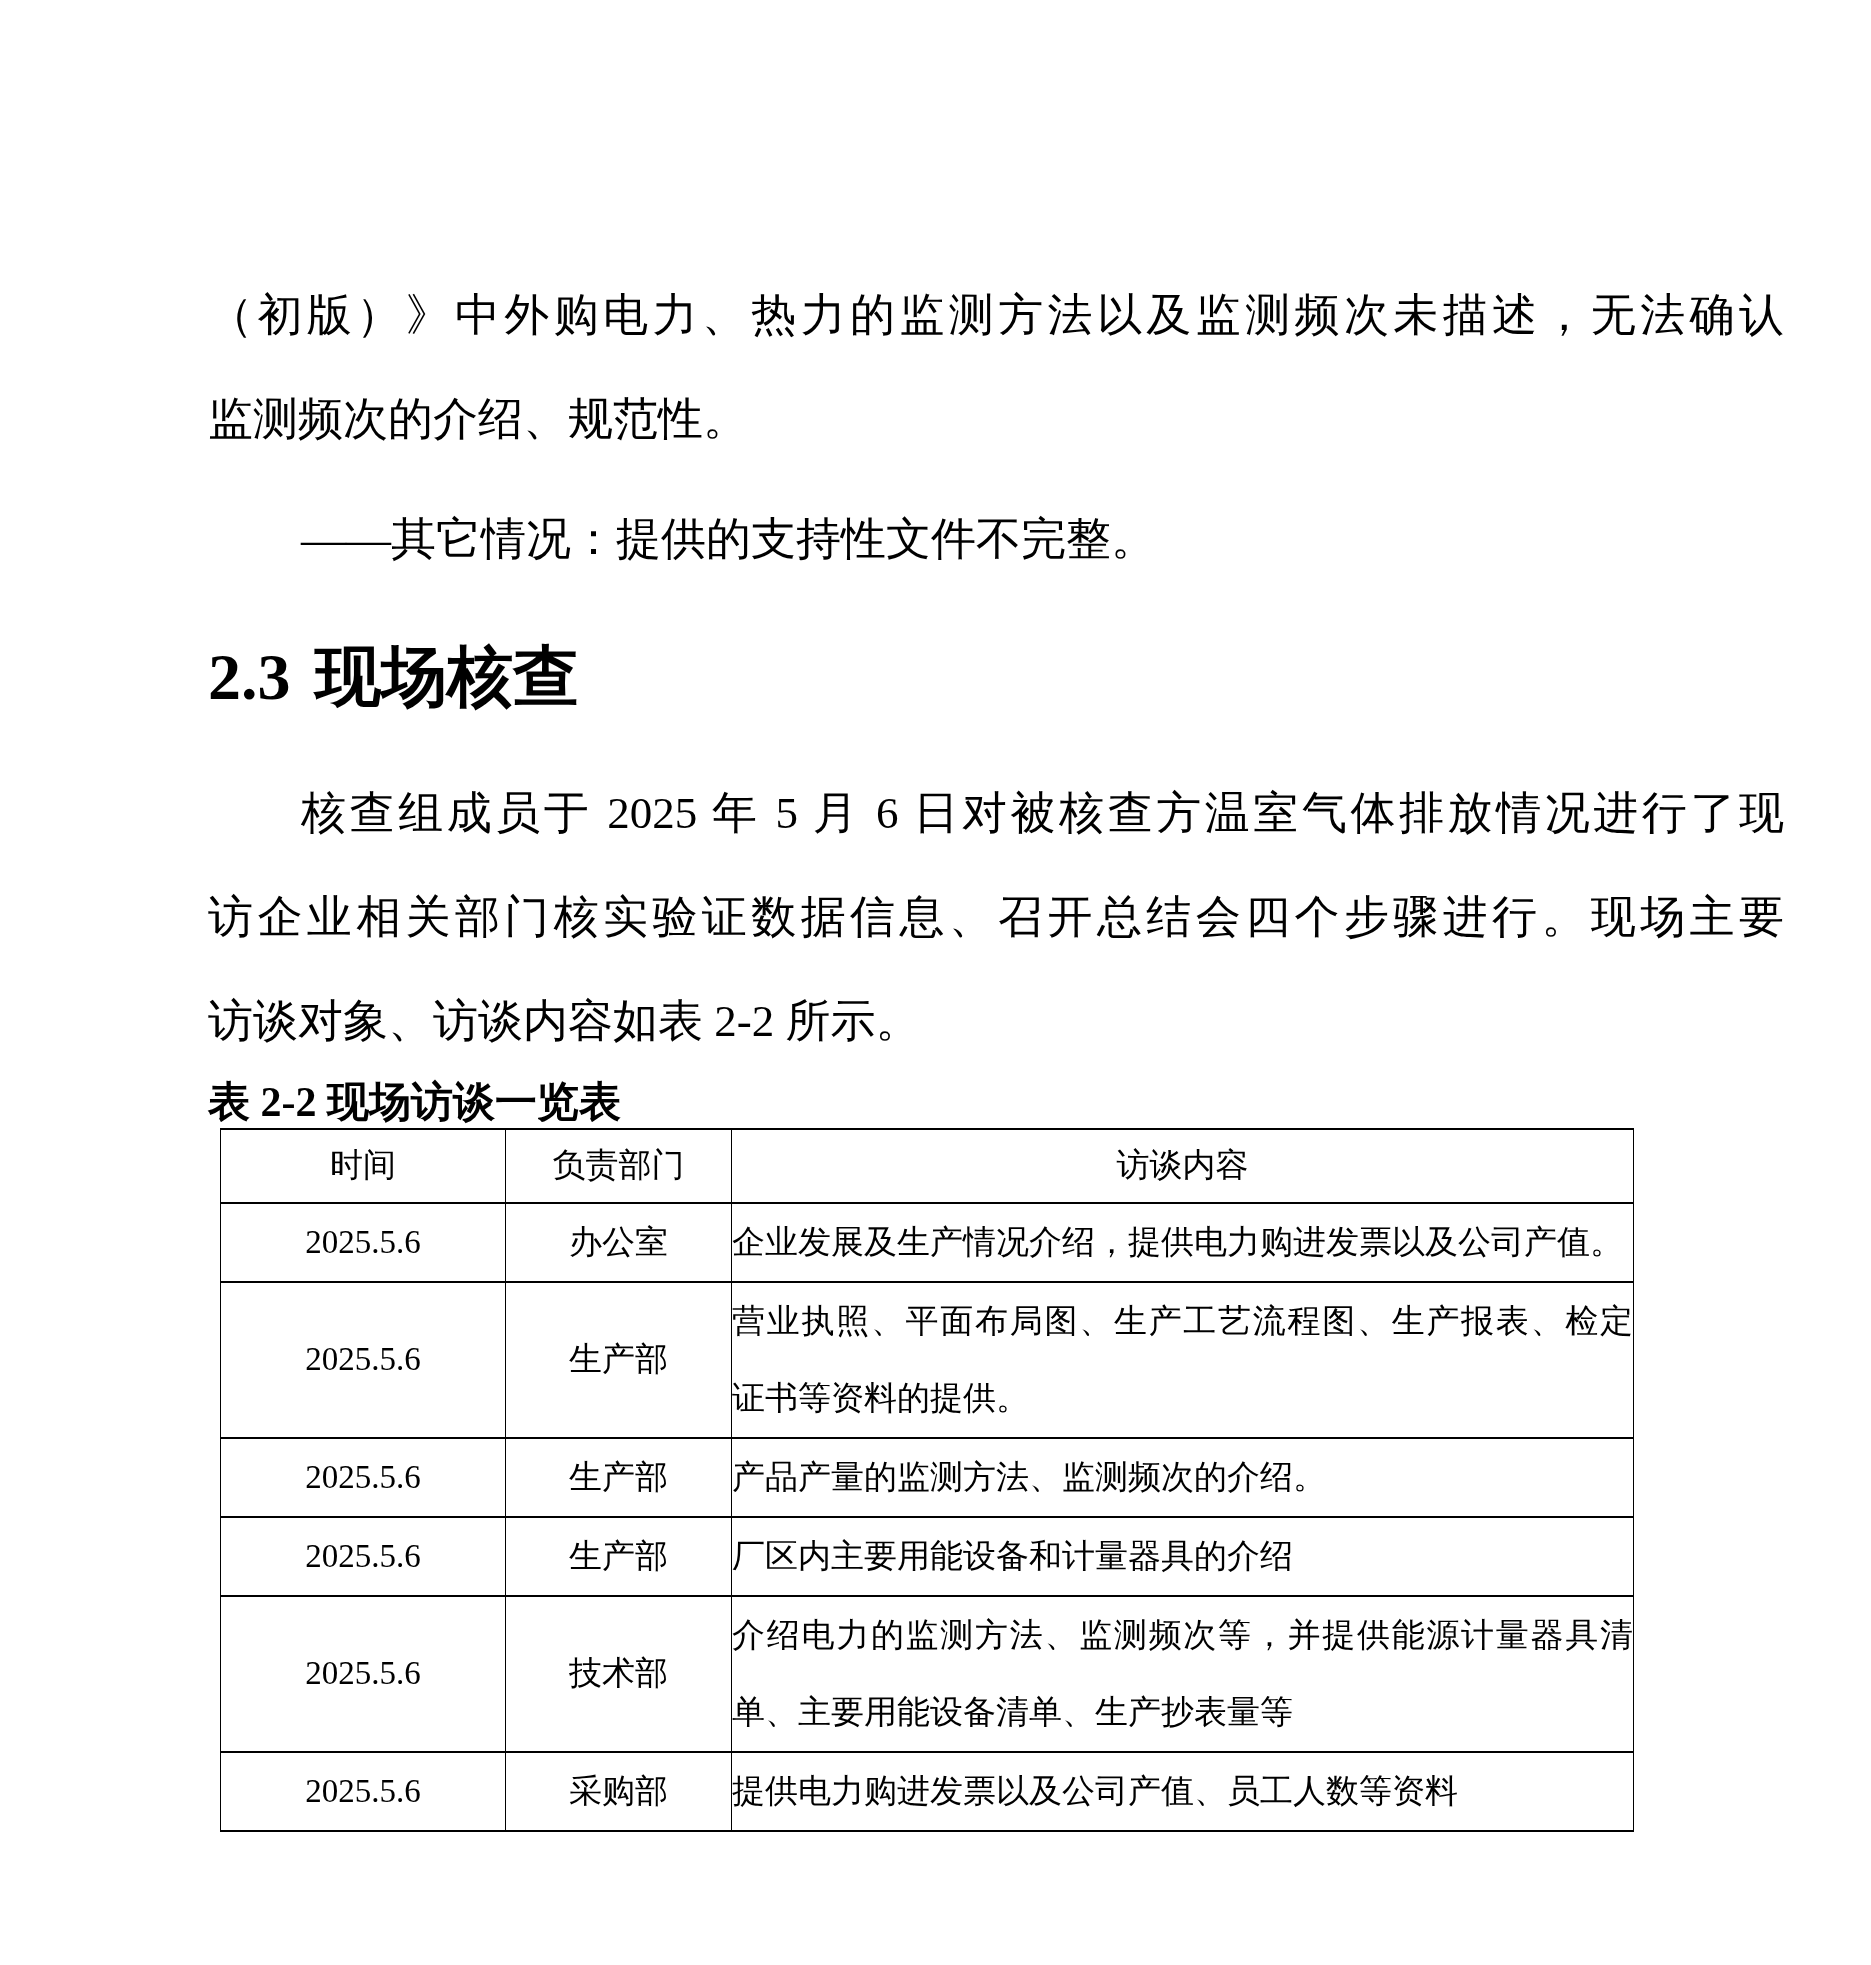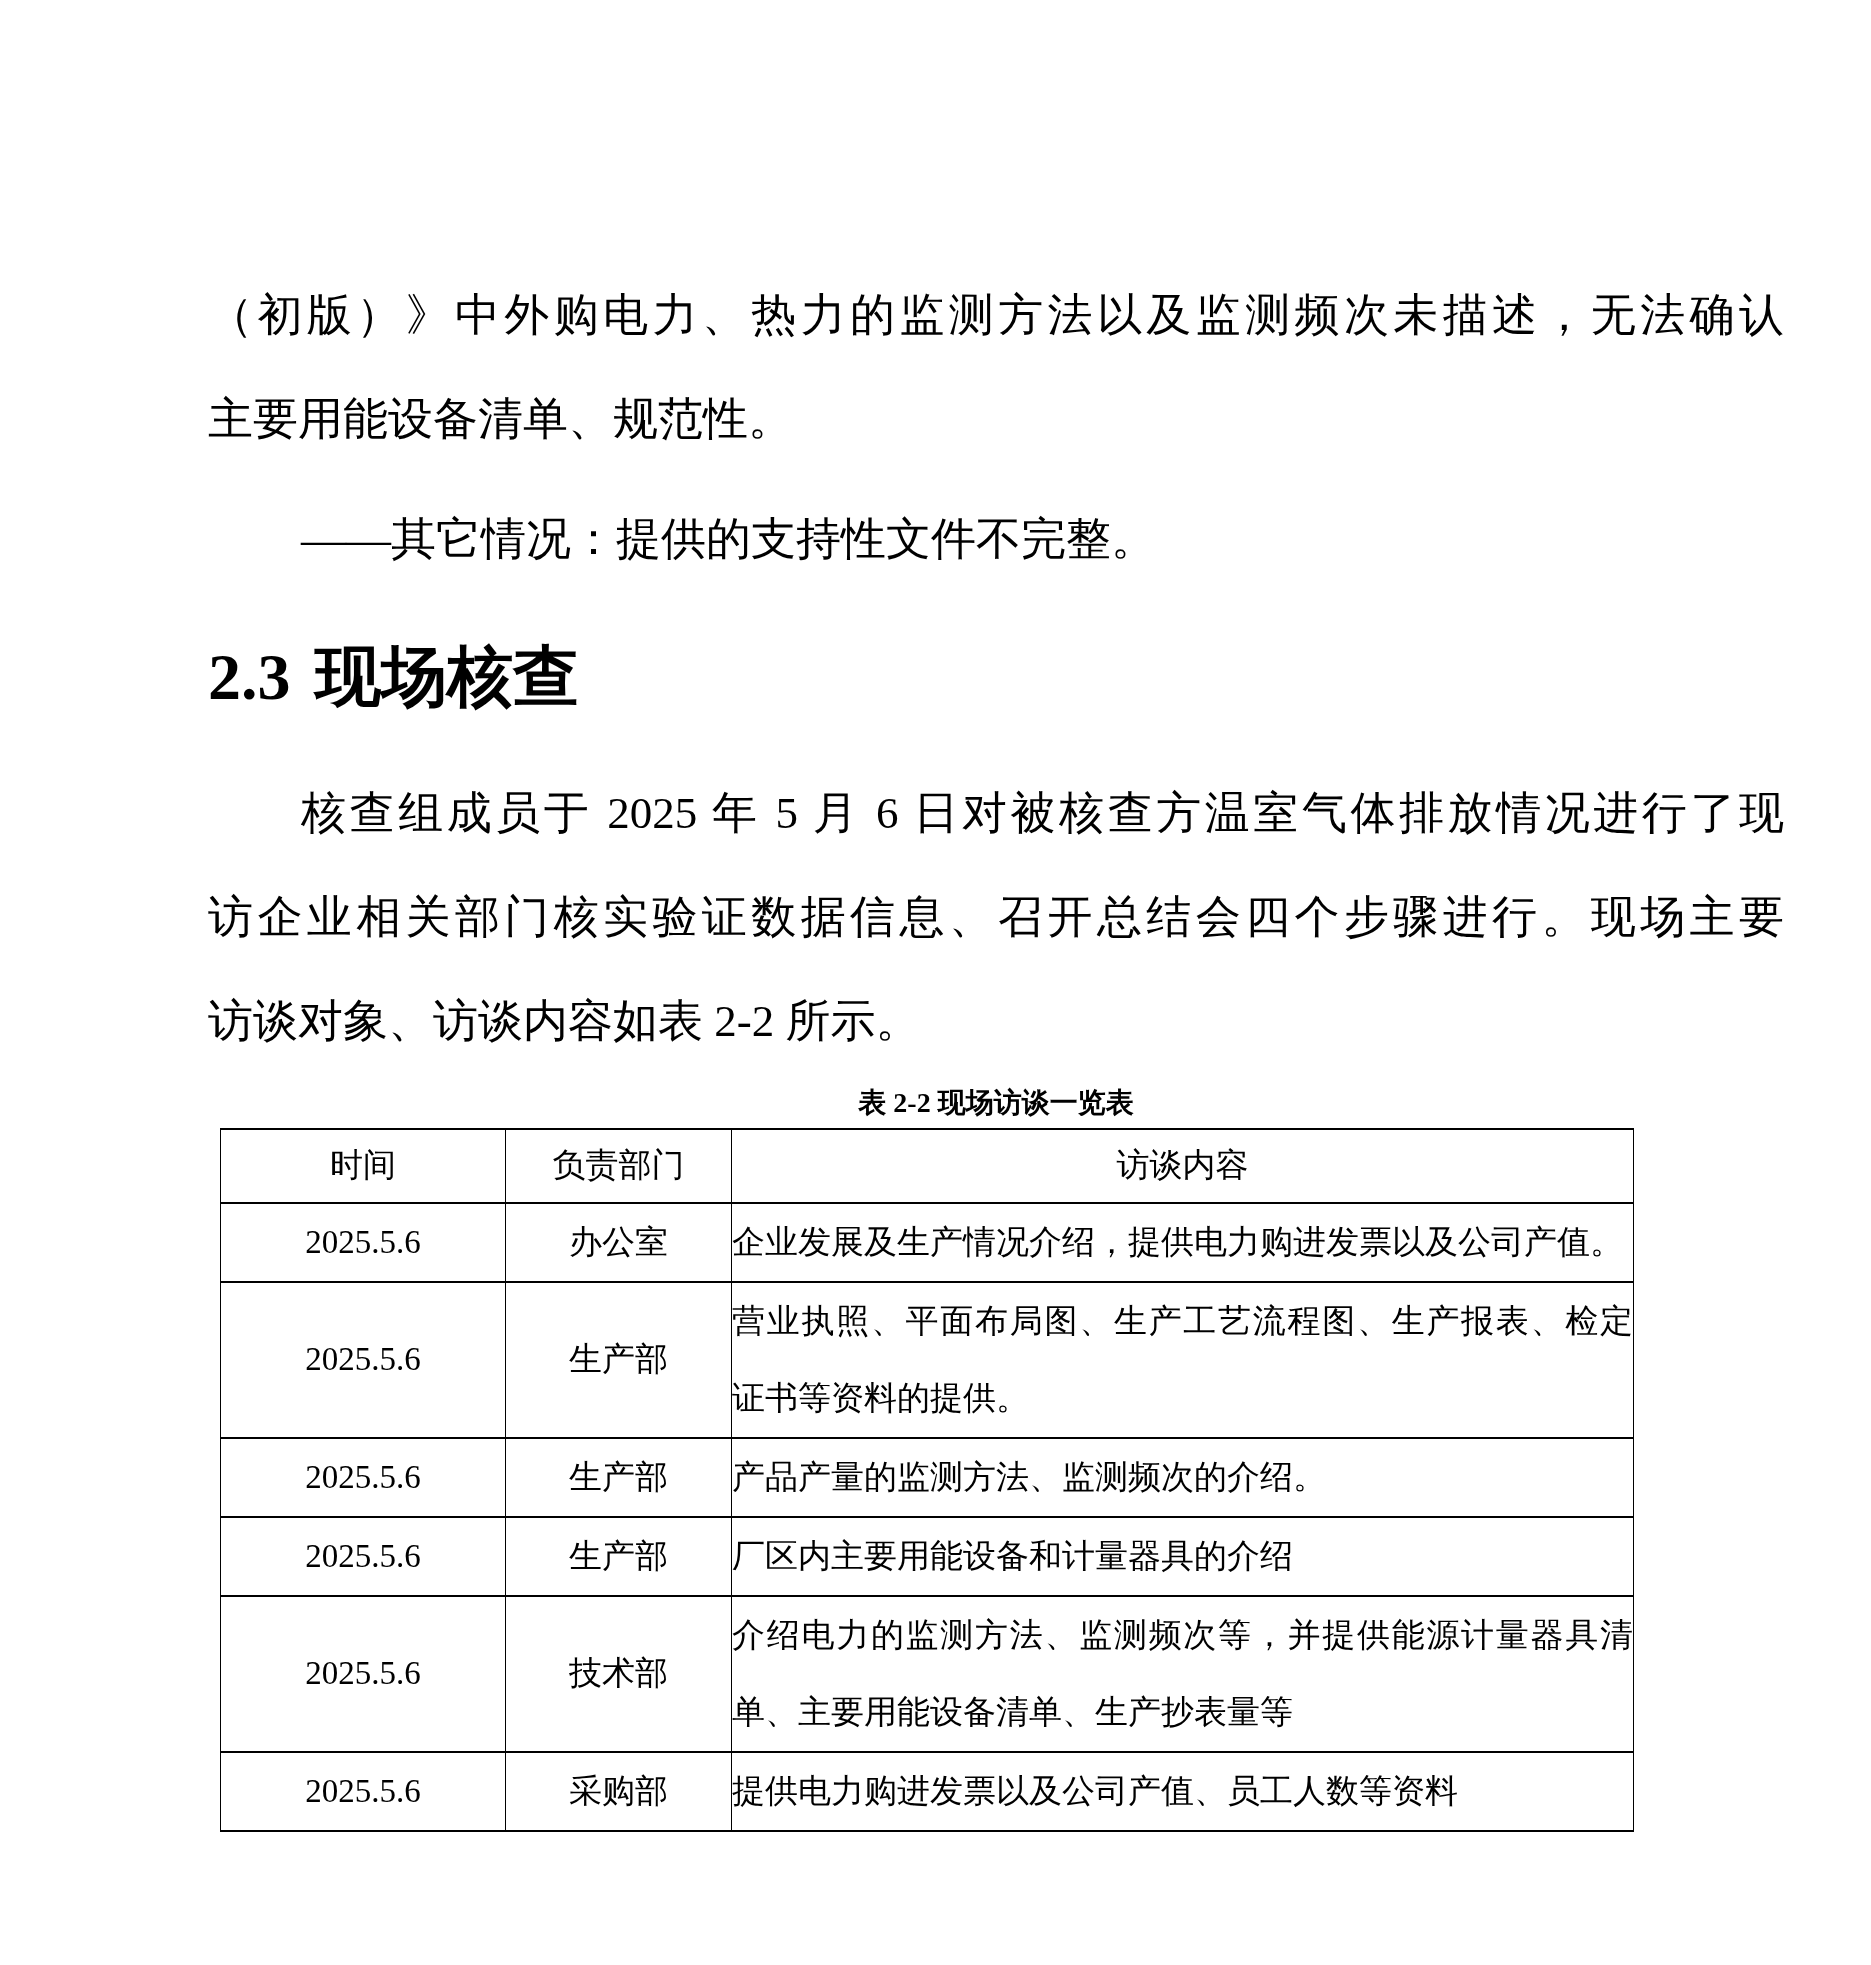--- a/index.html
+++ b/index.html
@@ -28,24 +28,24 @@
     font-size:66px;
     font-weight:bold;
     line-height:70px;
     white-space:nowrap;
   }
   .heading .hnum{margin-right:24.4px;}
   .para-sec{margin-top:49px;}
   
   .tcaption{
     margin-top:3.9px;
-    font-size:28px;
+    font-size:42px;
     font-weight:bold;
     line-height:51px;
-    text-align:center;
+    text-align:left;
   }
   
   table.itv{
     border-collapse:collapse;
     table-layout:fixed;
     width:1413px;
     margin-left:12px;
   }
   table.itv th, table.itv td{
     border-left:1.2px solid #000;
@@ -67,21 +67,21 @@
   .cline{white-space:nowrap;line-height:77px;}
 </style>
 </head>
 <body>
 
 <div class="page">
   <div class="content">
 
     <div>
       <div class="bodyline fill">（初版）》中外购电力、热力的监测方法以及监测频次未描述，无法确认</div>
-      <div class="bodyline">主要用能设备清单、规范性。</div>
+      <div class="bodyline">监测频次的介绍、规范性。</div>
     </div>
     <div class="bodyline indent para2">——其它情况：提供的支持性文件不完整。</div>
 
     <div class="heading">
       <span class="hnum">2.3</span><span>现场核查</span>
     </div>
     <div class="para-sec">
       <div class="bodyline fill indent">核查组成员于 2025 年 5 月 6 日对被核查方温室气体排放情况进行了现</div>
       <div class="bodyline fill">访企业相关部门核实验证数据信息、召开总结会四个步骤进行。现场主要</div>
       <div class="bodyline">访谈对象、访谈内容如表 2-2 所示。</div>

